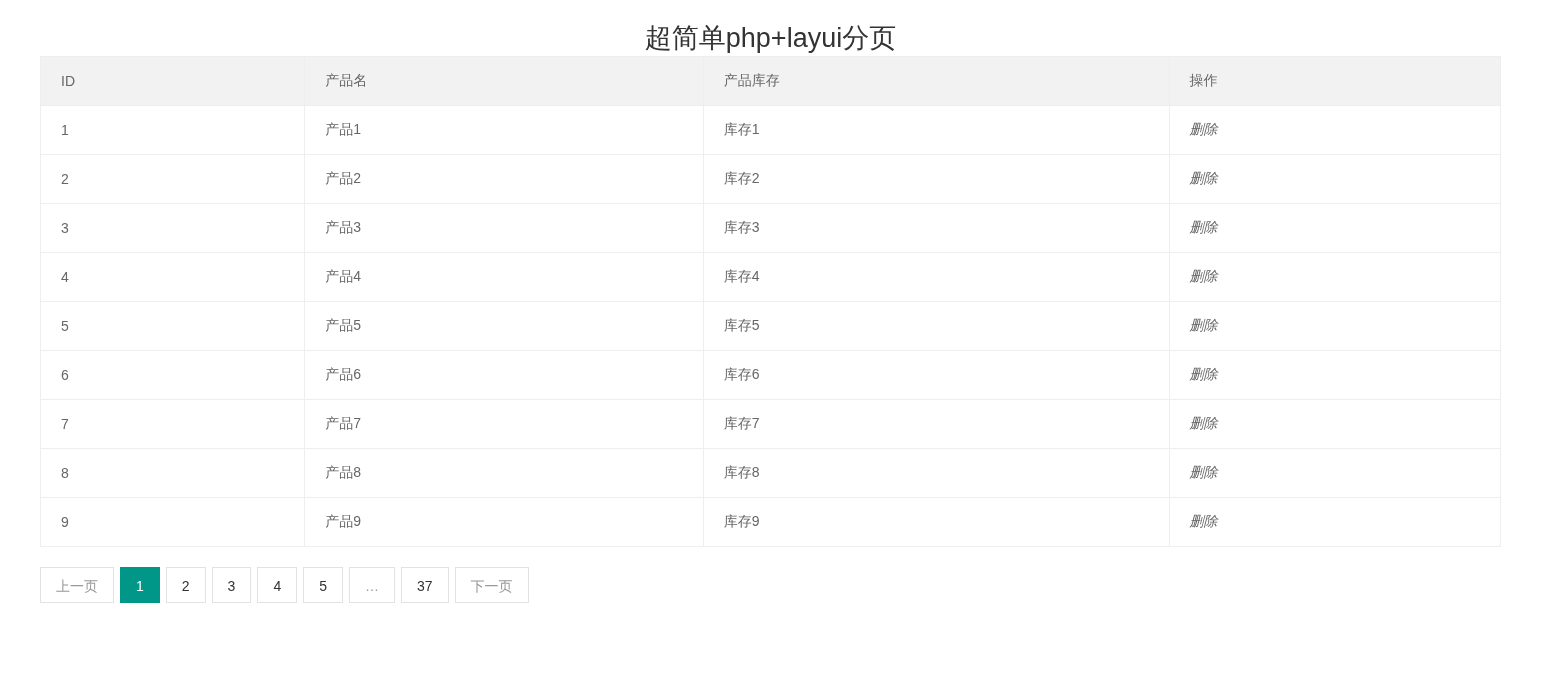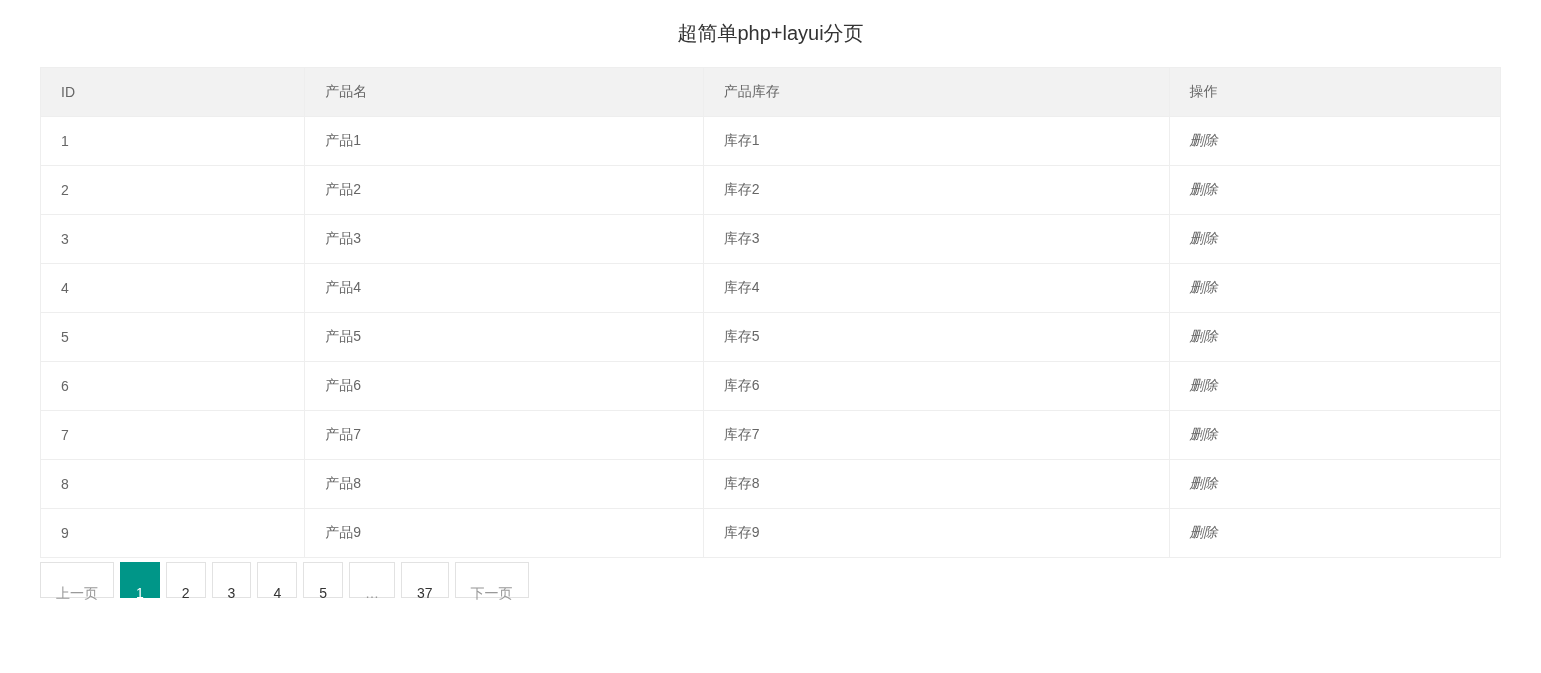--- a/index.html
+++ b/index.html
@@ -9,30 +9,30 @@
     }
     body {
       font-family: "Helvetica Neue", Helvetica, "PingFang SC", "Microsoft YaHei", Arial, sans-serif;
       font-size: 14px;
       color: #666;
       background: #fff;
       padding: 20px 40px;
     }
     .title {
       text-align: center;
-      font-size: 20px;
+      font-size: 27px;
       color: #333;
       font-weight: normal;
-      margin-bottom: 20px;
+      margin-bottom: 0;
     }
     .layui-table {
       width: 100%;
       border-collapse: collapse;
       background-color: #fff;
-      margin-bottom: 4px;
+      margin-bottom: 20px;
       border-radius: 23px;
     }
     .layui-table th,
     .layui-table td {
       text-align: left;
       padding: 15px 20px;
       border: 1px solid #eee;
       font-size: 14px;
       color: #666;
     }
@@ -49,21 +49,21 @@
       font-style: italic;
     }
     .layui-laypage {
       display: flex;
       gap: 0;
     }
     .layui-laypage a,
     .layui-laypage span {
       display: inline-block;
       min-width: 20px;
-      padding: 12px 15px;
+      padding: 0 15px;
       height: 36px;
       line-height: 36px;
       border: 1px solid #e2e2e2;
       background: #fff;
       color: #333;
       text-decoration: none;
       margin-left: -1px;
       font-size: 14px;
     }
     .layui-laypage a:first-child,

